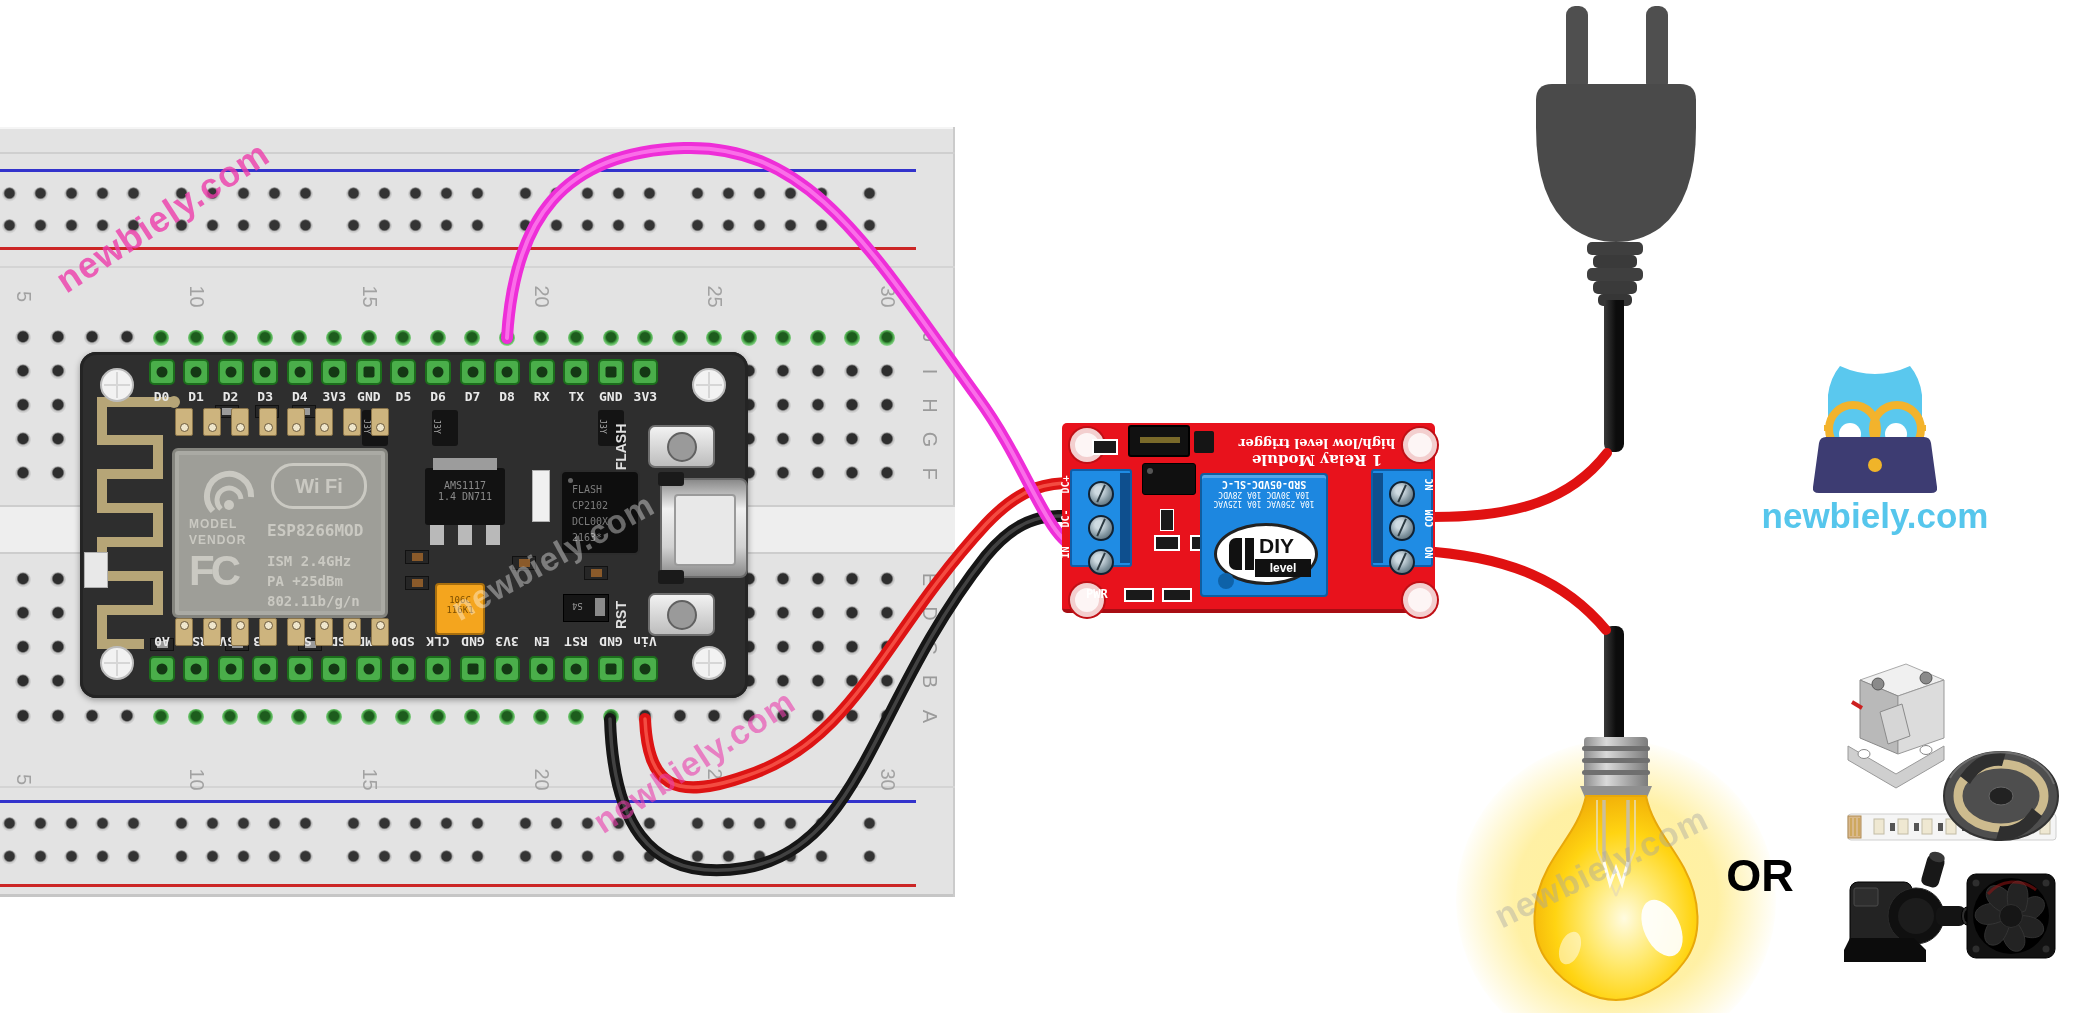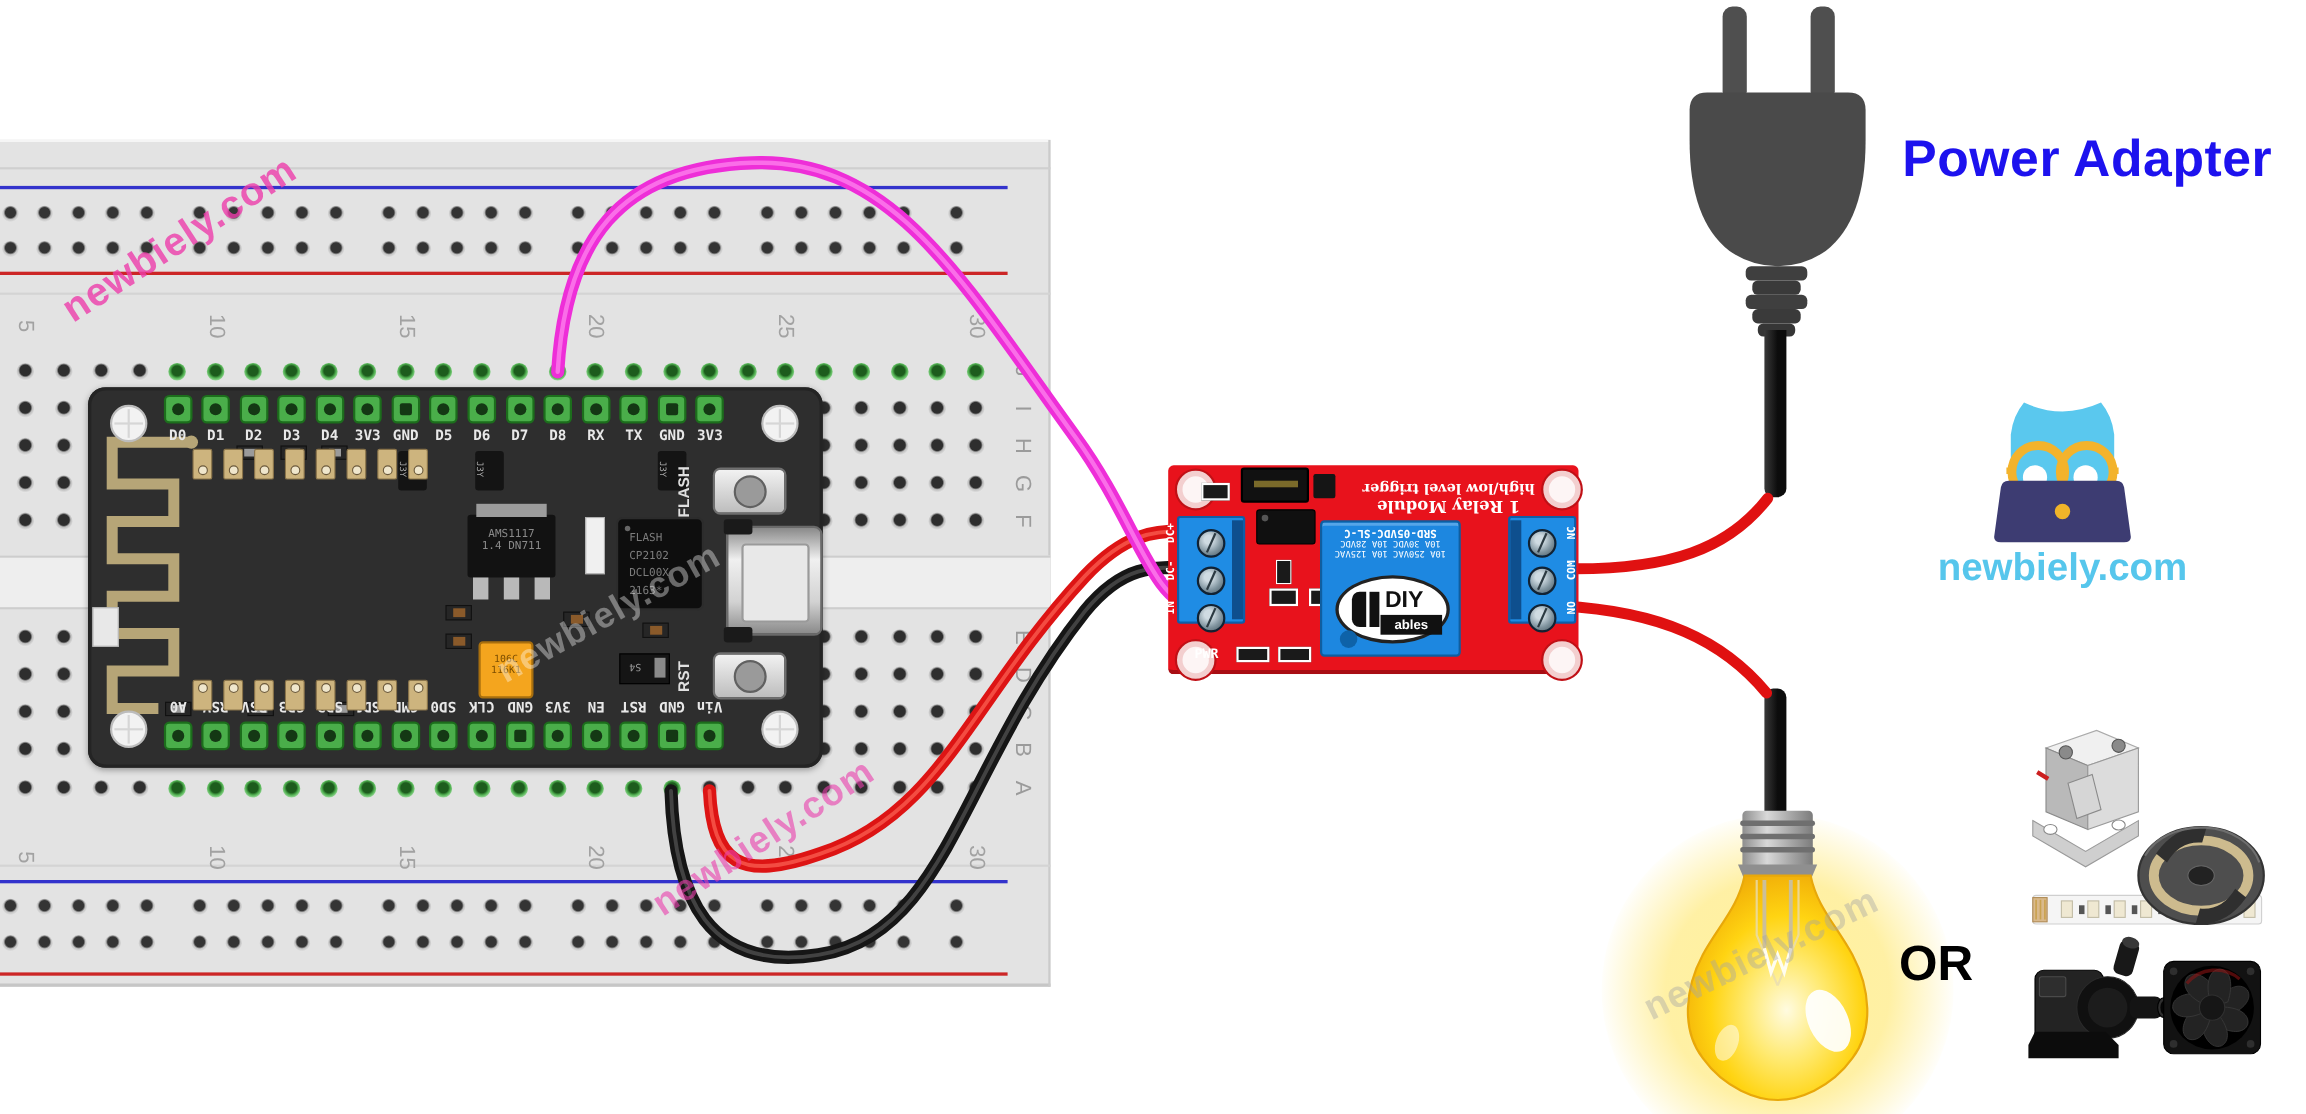--- a/index.html
+++ b/index.html
@@ -442,20 +442,36 @@
     <svg class="abs" style="left:6px;top:38px;" width="110" height="300" viewBox="0 0 110 300">
       <path d="M88,12 L16,12 L16,50 L72,50 L72,84 L16,84 L16,118 L72,118 L72,152 L16,152 L16,186 L72,186 L72,220 L16,220 L16,254 L58,254" fill="none" stroke="#b6a577" stroke-width="10"></path>
       <circle cx="88" cy="12" r="6" fill="#b6a577"></circle>
     </svg>
 
     <div class="screw" style="left:20px;top:16px;"></div>
     <div class="screw" style="left:612px;top:16px;"></div>
     <div class="screw" style="left:20px;top:294px;"></div>
     <div class="screw" style="left:612px;top:294px;"></div>
 
+    <div class="abs" style="left:92px;top:96px;width:210px;height:164px;background:#9e9e98;border:3px solid #84847e;border-radius:6px;box-shadow:inset 0 0 0 4px #aaaaa4;">
+      <svg class="abs" style="left:18px;top:8px;" width="72" height="72" viewBox="0 0 72 72">
+        <path d="M20,52 A22,22 0 1 1 58,38" fill="none" stroke="#cac9c2" stroke-width="6"></path>
+        <path d="M28,50 A12,12 0 1 1 48,40" fill="none" stroke="#cac9c2" stroke-width="5"></path>
+        <circle cx="36" cy="46" r="5" fill="#cac9c2"></circle>
+      </svg>
+      <div class="abs shieldtxt" style="left:96px;top:12px;width:90px;height:40px;border:3px solid #cac9c2;border-radius:22px;
+                  text-align:center;line-height:40px;font-size:20px;font-weight:bold;">Wi Fi</div>
+      <div class="abs shieldtxt" style="left:14px;top:66px;font-size:12px;font-weight:bold;letter-spacing:1px;">MODEL</div>
+      <div class="abs shieldtxt" style="left:14px;top:82px;font-size:12px;font-weight:bold;letter-spacing:1px;">VENDOR</div>
+      <div class="abs shieldtxt" style="left:92px;top:70px;font-size:16px;font-weight:bold;font-family:'DejaVu Sans Mono',monospace;">ESP8266MOD</div>
+      <div class="abs shieldtxt" style="left:14px;top:96px;font-size:42px;font-weight:bold;letter-spacing:-4px;">FC</div>
+      <div class="abs shieldtxt" style="left:92px;top:102px;font-size:14px;font-weight:bold;font-family:'DejaVu Sans Mono',monospace;">ISM 2.4GHz</div>
+      <div class="abs shieldtxt" style="left:92px;top:122px;font-size:14px;font-weight:bold;font-family:'DejaVu Sans Mono',monospace;">PA  +25dBm</div>
+      <div class="abs shieldtxt" style="left:92px;top:142px;font-size:14px;font-weight:bold;font-family:'DejaVu Sans Mono',monospace;">802.11b/g/n</div>
+    </div>
 
     <div class="abs" style="left:345px;top:116px;width:80px;height:57px;background:#121212;border-radius:3px;text-align:center;">
       <div class="abs" style="left:8px;top:-10px;width:64px;height:12px;background:#9c9c9c;"></div>
       <div style="margin-top:12px;color:#8a8a8a;font-size:10px;font-family:'DejaVu Sans Mono',monospace;">AMS1117</div>
       <div style="color:#8a8a8a;font-size:10px;font-family:'DejaVu Sans Mono',monospace;">1.4  DN711</div>
       <div class="abs" style="left:5px;top:57px;width:14px;height:20px;background:#b9b9b9;"></div>
       <div class="abs" style="left:33px;top:57px;width:14px;height:20px;background:#b9b9b9;"></div>
       <div class="abs" style="left:61px;top:57px;width:14px;height:20px;background:#b9b9b9;"></div>
     </div>
 
@@ -761,21 +777,21 @@
     <div class="abs" style="left:138px;top:50px;width:128px;height:124px;background:#1d87e0;border:2px solid #0f5ea0;border-radius:4px;box-sizing:border-box;box-shadow:inset 0 3px 0 rgba(255,255,255,.25);">
       <div class="abs" style="left:4px;top:4px;width:116px;transform:rotate(180deg);color:#fff;text-align:center;font-family:'DejaVu Sans Mono',monospace;">
         <div style="font-size:8px;">10A 250VAC 10A 125VAC</div>
         <div style="font-size:8px;">10A 30VDC  10A 28VDC</div>
         <div style="font-size:10px;font-weight:bold;">SRD-05VDC-SL-C</div>
       </div>
       <div class="abs" style="left:12px;top:48px;width:104px;height:62px;background:#fff;border:3px solid #222;border-radius:50%;box-sizing:border-box;">
         <div class="abs" style="left:12px;top:12px;width:13px;height:32px;background:#111;border-radius:7px 0 0 7px;"></div>
         <div class="abs" style="left:28px;top:12px;width:9px;height:32px;background:#111;"></div>
         <div class="abs" style="left:42px;top:8px;font-size:21px;font-weight:bold;color:#111;">DIY</div>
-        <div class="abs" style="left:38px;top:33px;width:56px;height:18px;background:#111;color:#fff;font-size:12px;font-weight:bold;text-align:center;line-height:18px;">ables</div>
+        <div class="abs" style="left:38px;top:33px;width:56px;height:18px;background:#111;color:#fff;font-size:12px;font-weight:bold;text-align:center;line-height:18px;">level</div>
       </div>
       <div class="abs" style="left:16px;bottom:6px;width:16px;height:16px;border-radius:50%;background:#0e62a8;"></div>
     </div>
 
     <div class="abs" style="left:24px;top:164px;color:#fff;font-size:12px;font-weight:bold;font-family:'DejaVu Sans Mono',monospace;">PWR</div>
     <div class="abs" style="left:62px;top:165px;width:30px;height:14px;background:#1a1a1a;border:2px solid #fff;box-sizing:border-box;"></div>
     <div class="abs" style="left:100px;top:165px;width:30px;height:14px;background:#1a1a1a;border:2px solid #fff;box-sizing:border-box;"></div>
   <div class="tscrew" style="left: 26px; top: 58px;"></div>
       <div class="tscrew" style="left: 26px; top: 92px;"></div>
       <div class="tscrew" style="left: 26px; top: 126px;"></div>
@@ -791,21 +807,20 @@
       <path d="M6,100 Q6,84 22,84 L150,84 Q166,84 166,100 L166,128 Q166,200 130,228 Q110,242 86,242 Q62,242 42,228 Q6,200 6,128 Z" fill="#4a4a4a"></path>
       <rect x="57" y="242" width="56" height="13" rx="5" fill="#3f3f3f"></rect>
       <rect x="63" y="255" width="44" height="13" rx="5" fill="#3a3a3a"></rect>
       <rect x="57" y="268" width="56" height="13" rx="5" fill="#3f3f3f"></rect>
       <rect x="63" y="281" width="44" height="13" rx="5" fill="#3a3a3a"></rect>
       <rect x="68" y="294" width="34" height="12" rx="5" fill="#363636"></rect>
     </svg>
   </div>
   <div class="abs" style="left:1604px;top:300px;width:20px;height:152px;border-radius:0 0 8px 8px;background:linear-gradient(90deg,#3a3a3a,#0c0c0c 60%);z-index:5;"></div>
   <div class="abs" style="left:1604px;top:626px;width:20px;height:120px;border-radius:8px 8px 0 0;background:linear-gradient(90deg,#3a3a3a,#0c0c0c 60%);z-index:5;"></div>
-  <div class="abs" style="left:1705px;top:116px;width:385px;text-align:center;font-size:47px;font-weight:bold;color:#1d12ee;letter-spacing:0.5px;">Power Adapter</div>
 
   <div class="abs" style="left:1456px;top:740px;width:320px;height:320px;border-radius:50%;z-index:4;
        background:radial-gradient(circle, rgba(255,241,150,0.95) 0%, rgba(255,228,90,0.55) 45%, rgba(255,228,90,0) 72%);"></div>
   <svg class="abs" style="left:1450px;top:700px;z-index:7;" width="330" height="313" viewBox="0 0 330 313">
     <defs>
       <radialGradient id="bulbGrad" cx="55%" cy="60%" r="65%">
         <stop offset="0%" stop-color="#fffbe0"></stop>
           <stop offset="35%" stop-color="#ffe96e"></stop>
         <stop offset="65%" stop-color="#ffd412"></stop>
           <stop offset="88%" stop-color="#f5b80a"></stop>

